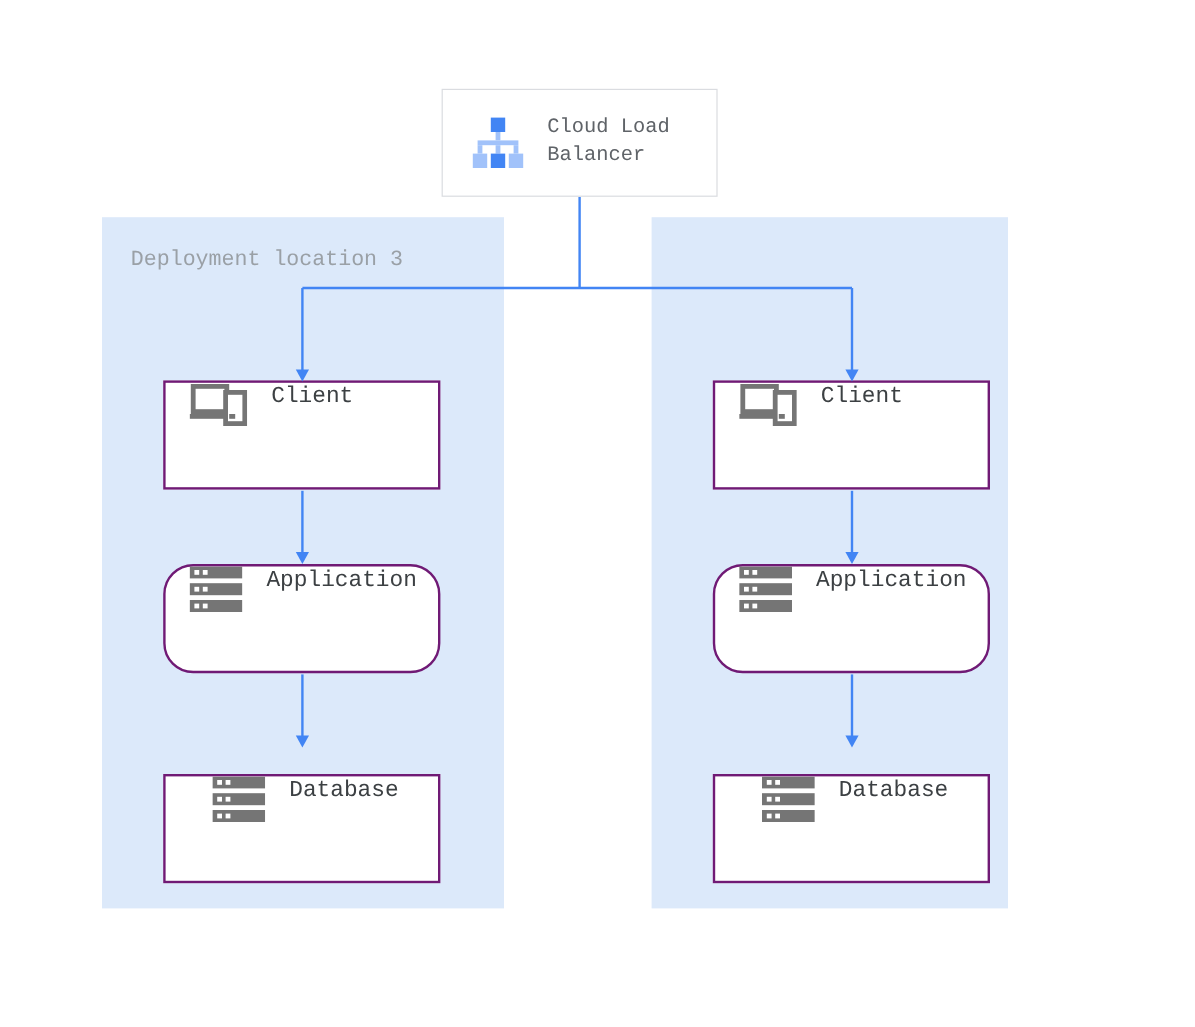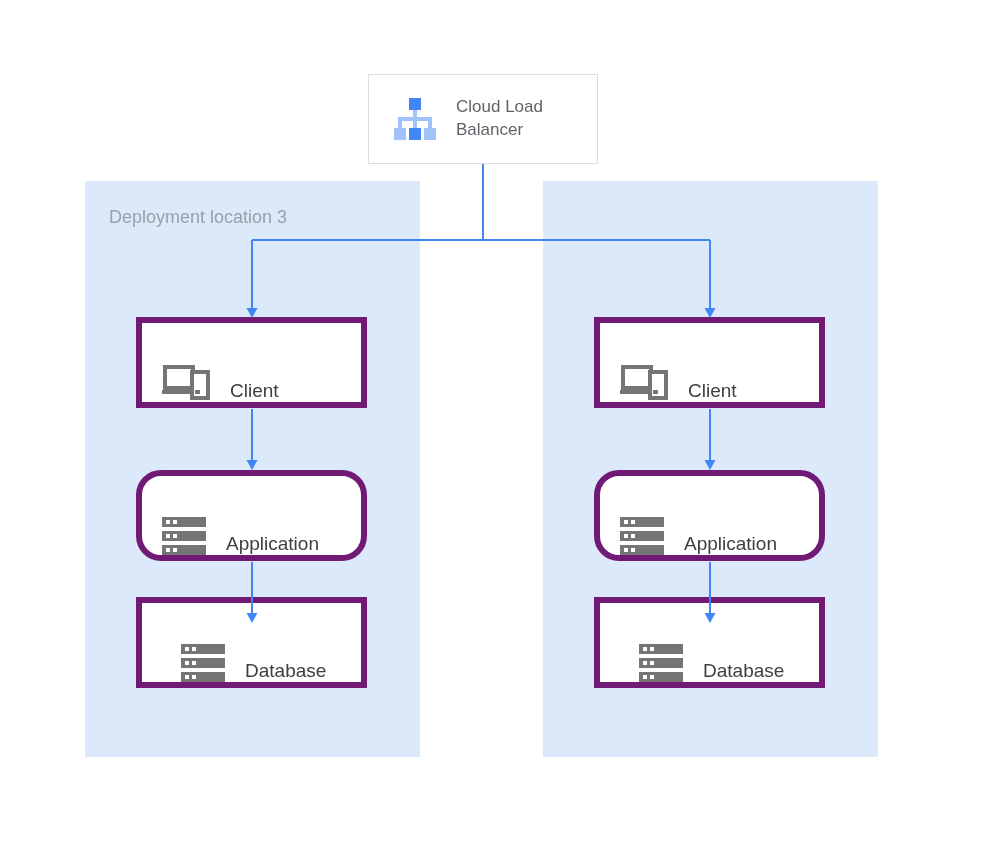--- a/index.html
+++ b/index.html
@@ -1,24 +1,25 @@
 <!DOCTYPE html>
 <html><head>
 <meta charset="utf-8">
 <style>
   * { margin: 0; padding: 0; box-sizing: border-box; }
   html, body { background: #ffffff; }
   body { font-family: "Liberation Sans", sans-serif; }
 
   .canvas {
     position: relative;
-    width: 996px;
+    width: 840px;
     height: 856px;
     background: #ffffff;
     overflow: hidden;
+    font-family: Liberation Mono, monospace;
   }
 
   .connectors {
     position: absolute;
     left: 0; top: 0;
     width: 996px; height: 856px;
     z-index: 1;
     pointer-events: none;
   }
 
@@ -58,29 +59,29 @@
     color: #9aa0a6;
     white-space: nowrap;
   }
 
   .node {
     position: absolute;
     left: 51px;
     width: 231px;
     height: 91px;
     background: #ffffff;
-    border: 6px solid #701a75;
+    border: 2px solid #701a75;
     display: flex;
-    align-items: flex-end;
+    align-items: flex-start;
     padding-left: 20px;
     gap: 20px;
   }
   .node-1 { top: 136px; }
   .node-2 { top: 289px; border-radius: 25px; }
-  .node-3 { top: 416px; padding-left: 39px; }
+  .node-3 { top: 464px; padding-left: 39px; }
 
   .node-label {
     font-size: 19px;
     color: #3c4043;
     white-space: nowrap;
   }
 
   .icon { display: inline-flex; align-items: center; justify-content: center; }
 </style>
 </head>

